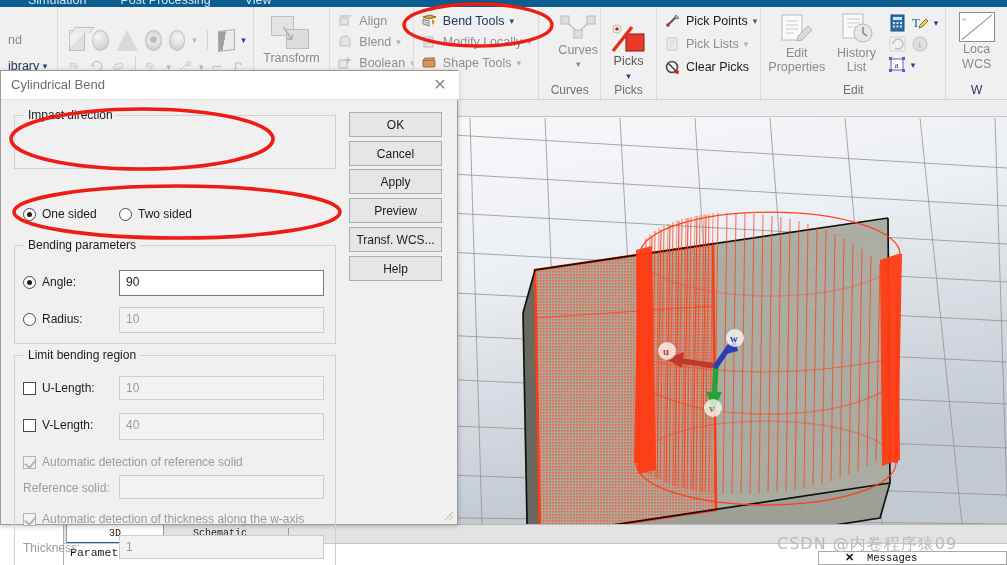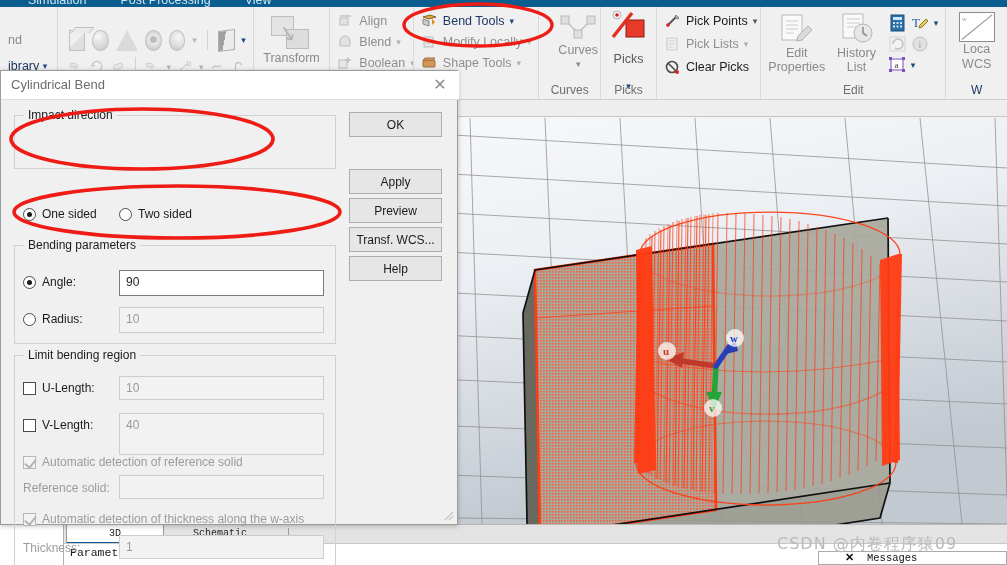--- a/index.html
+++ b/index.html
@@ -93,21 +93,21 @@
   .g-bend .r-item.active .dd { color:#1c4587; }
 
   
   .g-curves { width:62px; align-items:center; padding-top:6px;padding-left:24px; }
   .cv-ico { width:40px; height:30px; opacity:.62; }
   .cv-ico svg { width:100%; height:100%; display:block; }
   .cv-lab { font-size:12.5px; color:#8a8a8a; }
   .cv-caret { color:#8a8a8a; font-size:9px; margin-top:2px; }
 
   
-  .g-picks { width:56px; align-items:center; padding-top:3px;gap:12px; }
+  .g-picks { width:56px; align-items:center; padding-top:17px; }
   .pk-ico { width:38px; height:30px; position:relative; }
   .pk-lab { font-size:12.5px; color:#5b5b5b; }
   .pk-caret { color:#1c4587; font-size:9px; margin-top:3px; }
 
   
   .g-pickcol { width:105px; justify-content:flex-start; padding-top:6px; gap:7px; overflow:hidden; }
   .g-pickcol .r-item.on { color:#1b1b1b; }
 
   
   .g-edit { width:185px; padding-top:5px; }
@@ -778,39 +778,40 @@
     <div class="checkbox" style="left:22px; top:310px;">
       <span class="cbox"></span>
       <span>U-Length:</span>
     </div>
     <div class="txtfield dis" style="left:118px; top:305px; width:205px; height:24px;">10</div>
 
     <div class="checkbox" style="left:22px; top:347px;">
       <span class="cbox"></span>
       <span>V-Length:</span>
     </div>
-    <div class="txtfield dis" style="left:118px; top:342px; width:205px; height:42px;">40</div>
+    <div class="txtfield dis" style="left:118px; top:342px; width:205px; height:27px;">40</div>
 
     <div class="checkbox" style="left:22px; top:384px;">
       <span class="cbox dis on"></span>
       <span class="lbl-dis">Automatic detection of reference solid</span>
     </div>
 
     <span class="flabel lbl-dis" style="left:22px; top:410px;">Reference solid:</span>
     <div class="txtfield dis" style="left:118px; top:404px; width:205px; height:24px;"></div>
 
     <div class="checkbox" style="left:22px; top:441px;">
       <span class="cbox dis on"></span>
       <span class="lbl-dis">Automatic detection of thickness along the w-axis</span>
     </div>
 
     <span class="flabel lbl-dis" style="left:22px; top:470px;">Thickness:</span>
     <div class="txtfield dis" style="left:118px; top:464px; width:205px; height:24px;">1</div>
 
     <div class="dbtn" style="left:348px; top:41px;">OK</div>
+    <div class="dbtn" style="left:348px; top:70px;">Cancel</div>
     <div class="dbtn" style="left:348px; top:98px;">Apply</div>
     <div class="dbtn" style="left:348px; top:156px;">Transf. WCS...</div>
     <div class="dbtn" style="left:348px; top:127px;">Preview</div>
     <div class="dbtn" style="left:348px; top:185px;">Help</div>
 
     <span class="resize-grip">
       <svg viewBox="0 0 12 12">
           <g stroke="#9a9a9a" stroke-width="1.2">
             <path d="M11 3 L3 11"></path>
             <path d="M11 7 L7 11"></path>

